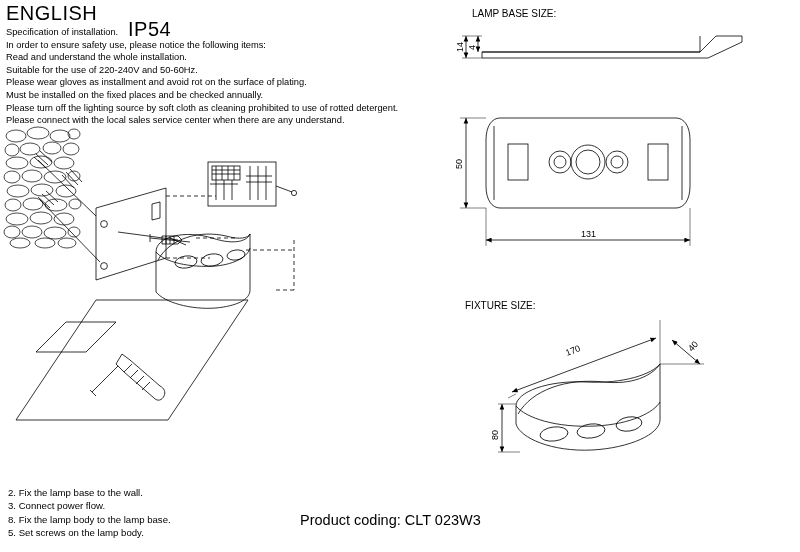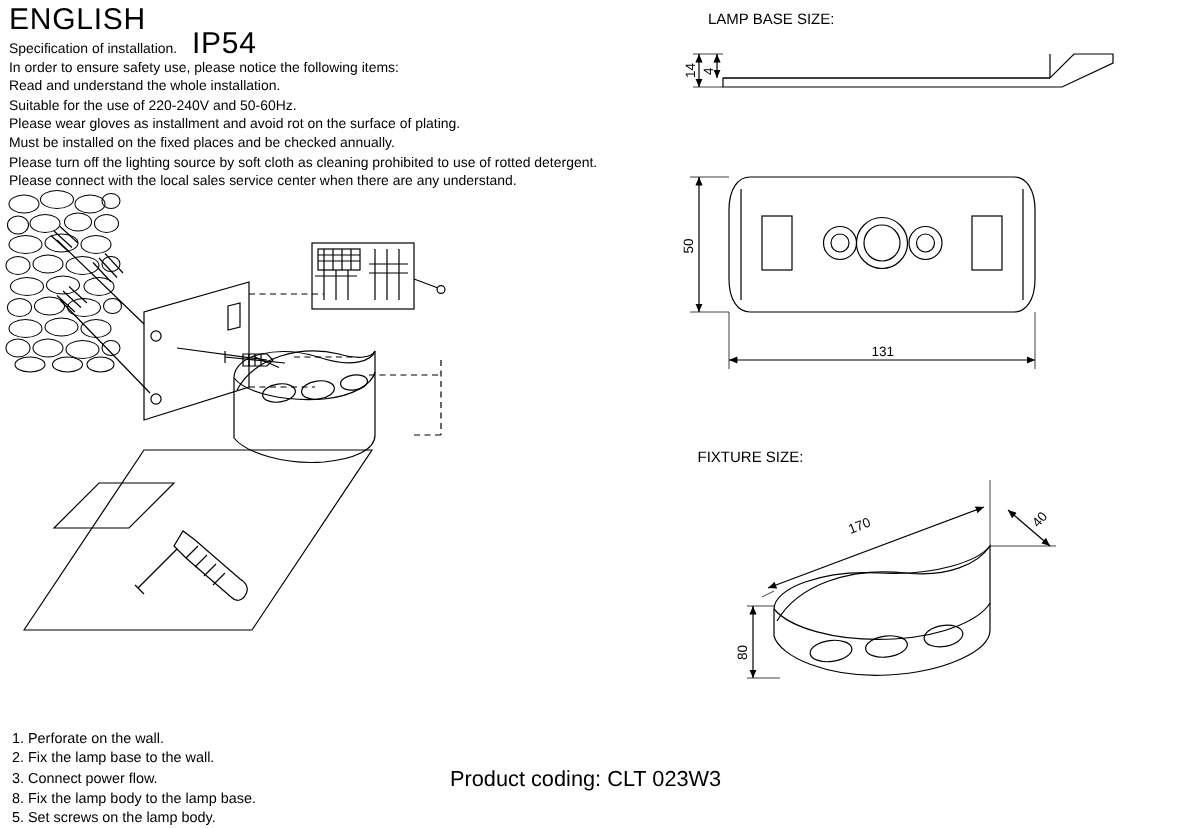--- a/index.html
+++ b/index.html
@@ -93,21 +93,20 @@
     <div>Please wear gloves as installment and avoid rot on the surface of plating.</div>
     <div>Must be installed on the fixed places and be checked annually.</div>
     <div>Please turn off the lighting source by soft cloth as cleaning prohibited to use of rotted detergent.</div>
     <div>Please connect with the local sales service center when there are any understand.</div>
   </div>
 
   <div class="sec-label" id="lamp-base-label">LAMP BASE SIZE:</div>
   <div class="sec-label" id="fixture-label">FIXTURE SIZE:</div>
 
   <div class="steps-block">
-    <div>1. Perforate on the wall.</div>
     <div>2. Fix the lamp base to the wall.</div>
     <div>3. Connect power flow.</div>
     <div>8. Fix the lamp body to the lamp base.</div>
     <div>5. Set screws on the lamp body.</div>
   </div>
 
   <div class="product-code">Product coding: CLT 023W3</div>
 
   <svg width="800" height="552" viewBox="0 0 800 552">
     <defs>

